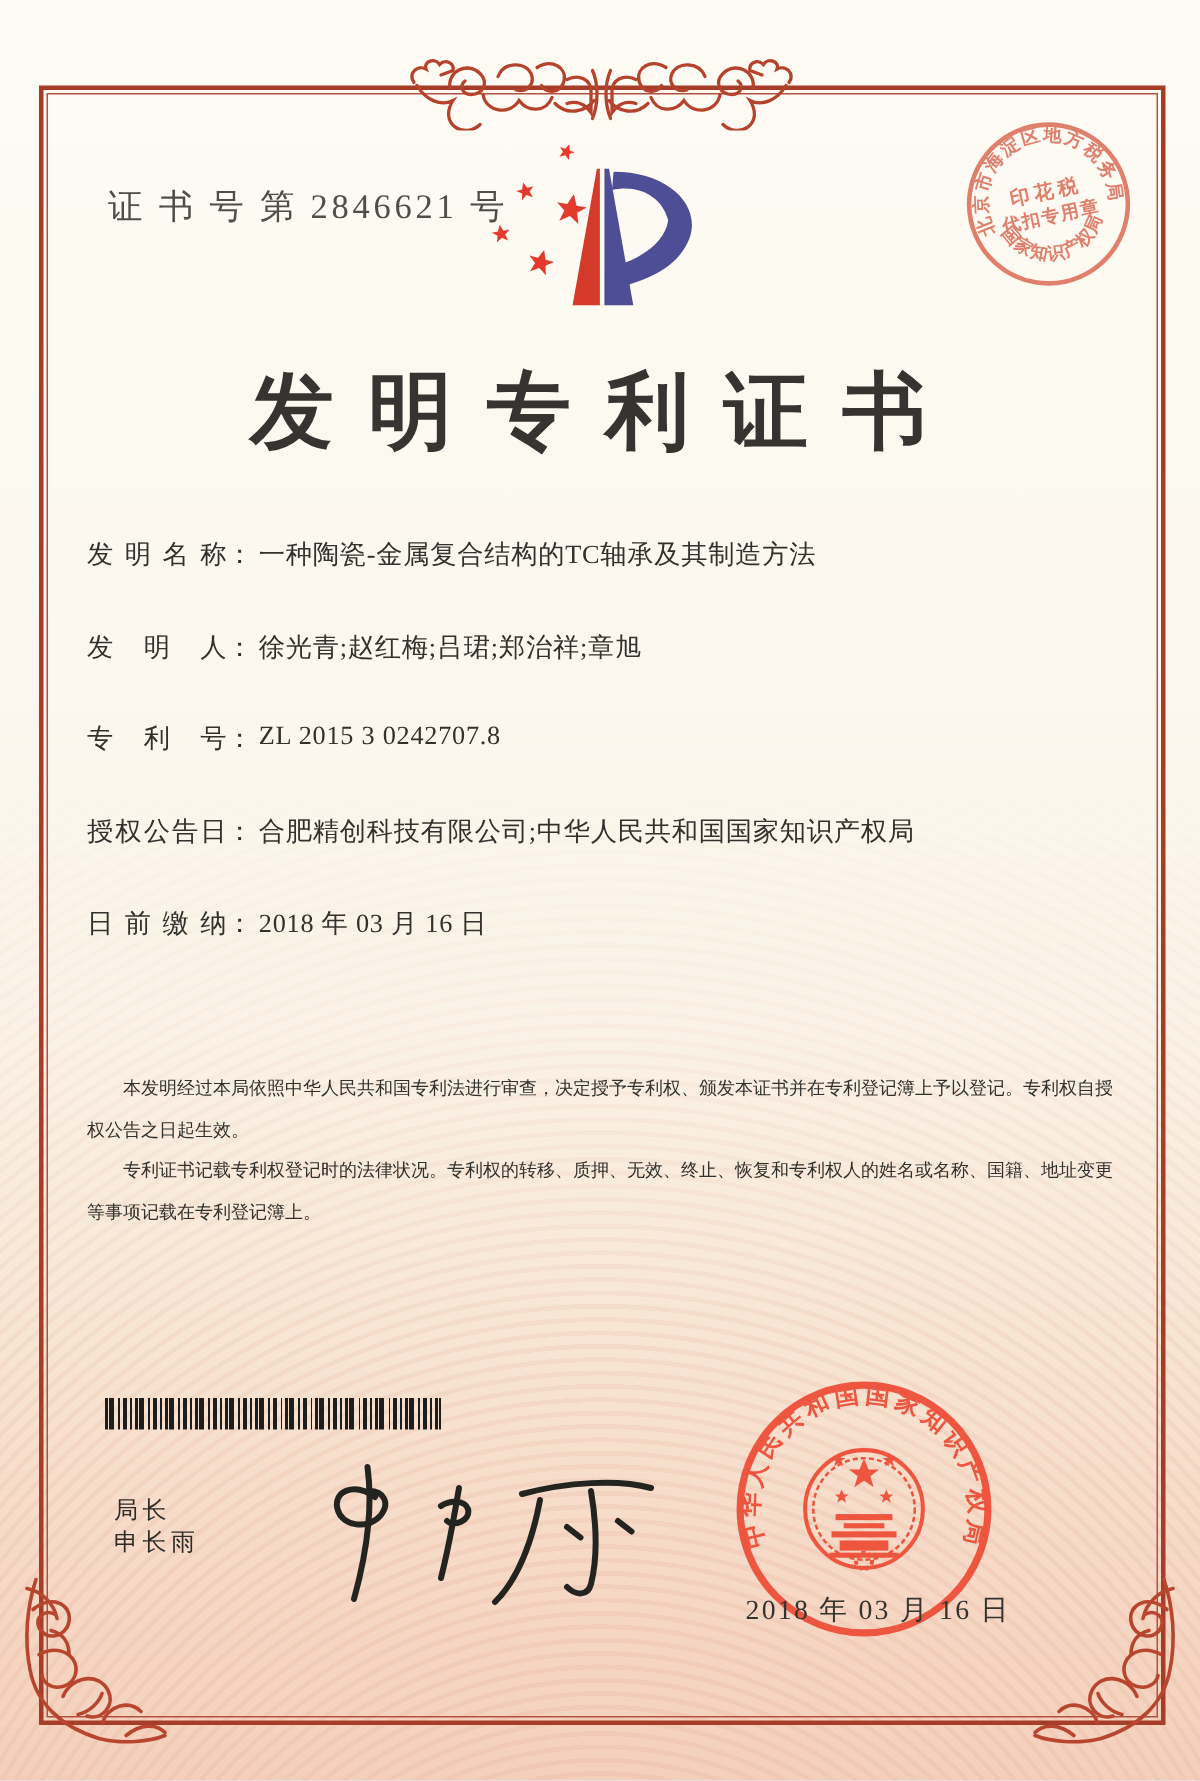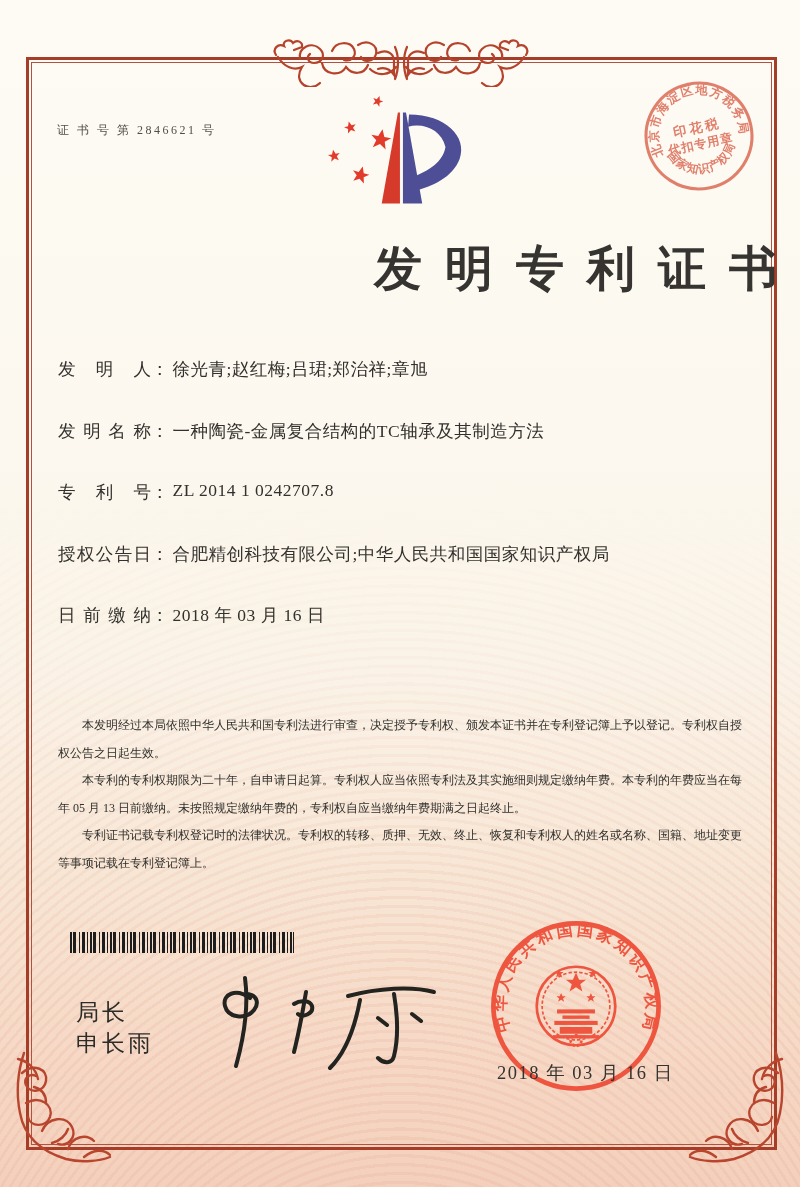--- a/index.html
+++ b/index.html
@@ -9,33 +9,33 @@
     font-family:"Liberation Serif","DejaVu Serif",serif;color:#2f2e2b;
   }
   .waves{position:absolute;inset:0;pointer-events:none;
     background:repeating-radial-gradient(140% 120% at 50% 132%,rgba(203,93,64,.07) 0 2.5px,rgba(203,93,64,0) 2.5px 7px);
     -webkit-mask-image:linear-gradient(180deg,rgba(0,0,0,0) 42%,#000 78%);
     mask-image:linear-gradient(180deg,rgba(0,0,0,0) 42%,#000 78%);}
   .frame{position:absolute;left:26px;top:57px;width:751px;height:1093px;box-sizing:border-box;
     border:3px solid #a63d29;}
   .frame-inner{position:absolute;inset:2px;border:1px solid #b25140;}
   .abs{position:absolute;}
-  .cert-no{left:57px;top:122px;font-size:12px;letter-spacing:2.5px;color:#504e49;}
-  .title{left:0;right:0;top:237px;text-align:right;font-size:48px;font-weight:700;
+  .cert-no{left:72px;top:122px;font-size:23px;letter-spacing:2.5px;color:#504e49;}
+  .title{left:0;right:16px;top:237px;text-align:center;font-size:56px;font-weight:700;
     letter-spacing:23px;padding-left:23px;color:#353431;}
   .fields{left:58px;top:357px;width:692px;font-size:17.5px;color:#33312d;}
   .field{margin-bottom:37.5px;white-space:nowrap;}
   .flabel{display:inline-block;width:93px;text-align:justify;text-align-last:justify;vertical-align:top;}
   .fcolon{display:inline-block;vertical-align:top;}
   .fvalue{margin-left:4px;letter-spacing:.5px;}
   .paras{left:58px;top:712px;width:690px;font-size:12px;line-height:27.5px;color:#31302c;}
   .paras p{margin:0;text-indent:2em;}
   .barcode{left:70px;top:932px;width:224px;height:21px;
     background:repeating-linear-gradient(90deg,#1d1d1d 0 2px,rgba(0,0,0,0) 2px 3px,#1d1d1d 3px 6px,rgba(0,0,0,0) 6px 9px,#1d1d1d 9px 10px,rgba(0,0,0,0) 10px 12px,#1d1d1d 12px 15px,rgba(0,0,0,0) 15px 17px,#1d1d1d 17px 18px,rgba(0,0,0,0) 18px 20px);}
-  .director{left:76px;top:997px;font-size:23px;color:#2c2b28;letter-spacing:3px;}
+  .director{left:76px;top:997px;font-size:16px;color:#2c2b28;letter-spacing:3px;}
   .director .name{letter-spacing:3px;}
   .sig{left:198px;top:970px;}
   .seal{left:488px;top:918px;}
   .seal-date{left:497px;top:1060px;font-size:18.5px;letter-spacing:1.5px;color:#34332f;}
   .stamp{left:642px;top:79px;transform:rotate(-12deg);}
   .orn-top{left:266px;top:29px;}
   .orn-bl{left:12px;top:1051px;}
   .orn-br{left:688px;top:1051px;transform:scaleX(-1);}
 </style>
 </head>
@@ -109,39 +109,38 @@
     <g fill="#4e4e96">
       <polygon points="82,26 85,26 101,116 82,116"></polygon>
       <path d="M88,28 C124,28 146,50 138,72 C131,90 112,99 92,104 L90,90 C108,84 122,74 124,60 C120,44 104,36 87,40 Z"></path>
     </g>
   </svg>
 
   <div class="abs title">发明专利证书</div>
 
   <div class="abs fields">
     <div class="field">
+      <span class="flabel">发明名称</span><span class="fcolon">：</span><span class="fvalue">一种陶瓷-金属复合结构的TC轴承及其制造方法</span>
+    </div>
+    <div class="field">
       <span class="flabel">发明人</span><span class="fcolon">：</span><span class="fvalue">徐光青;赵红梅;吕珺;郑治祥;章旭</span>
     </div>
     <div class="field">
-      <span class="flabel">发明名称</span><span class="fcolon">：</span><span class="fvalue">一种陶瓷-金属复合结构的TC轴承及其制造方法</span>
-    </div>
-    <div class="field">
-      <span class="flabel">专利号</span><span class="fcolon">：</span><span class="fvalue">ZL 2014 1 0242707.8</span>
+      <span class="flabel">专利号</span><span class="fcolon">：</span><span class="fvalue">ZL 2015 3 0242707.8</span>
     </div>
     <div class="field">
       <span class="flabel">授权公告日</span><span class="fcolon">：</span><span class="fvalue">合肥精创科技有限公司;中华人民共和国国家知识产权局</span>
     </div>
     <div class="field">
       <span class="flabel">日前缴纳</span><span class="fcolon">：</span><span class="fvalue">2018 年 03 月 16 日</span>
     </div>
   </div>
 
   <div class="abs paras">
     <p>本发明经过本局依照中华人民共和国专利法进行审查，决定授予专利权、颁发本证书并在专利登记簿上予以登记。专利权自授权公告之日起生效。</p>
-    <p>本专利的专利权期限为二十年，自申请日起算。专利权人应当依照专利法及其实施细则规定缴纳年费。本专利的年费应当在每年 05 月 13 日前缴纳。未按照规定缴纳年费的，专利权自应当缴纳年费期满之日起终止。</p>
     <p>专利证书记载专利权登记时的法律状况。专利权的转移、质押、无效、终止、恢复和专利权人的姓名或名称、国籍、地址变更等事项记载在专利登记簿上。</p>
   </div>
 
   <div class="abs barcode"></div>
 
   <div class="abs director">
     <div>局长</div>
     <div class="name">申长雨</div>
   </div>
 

